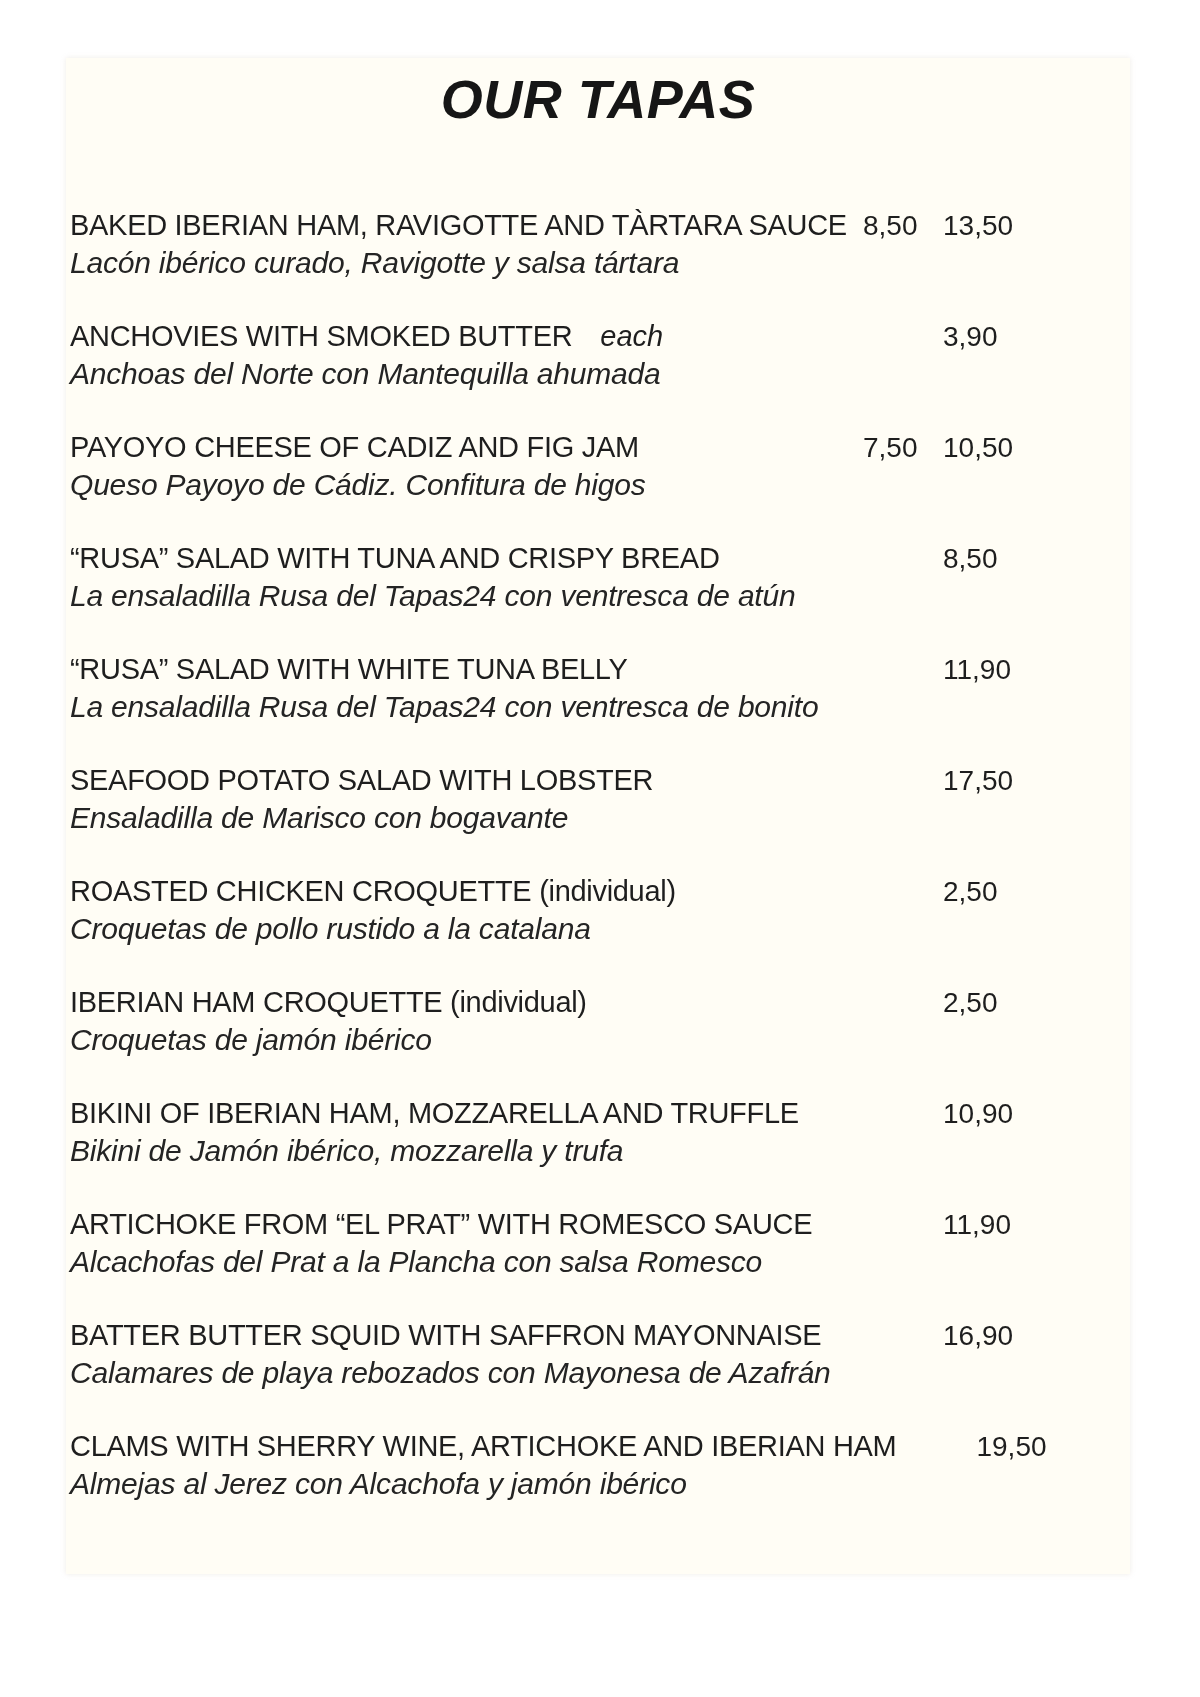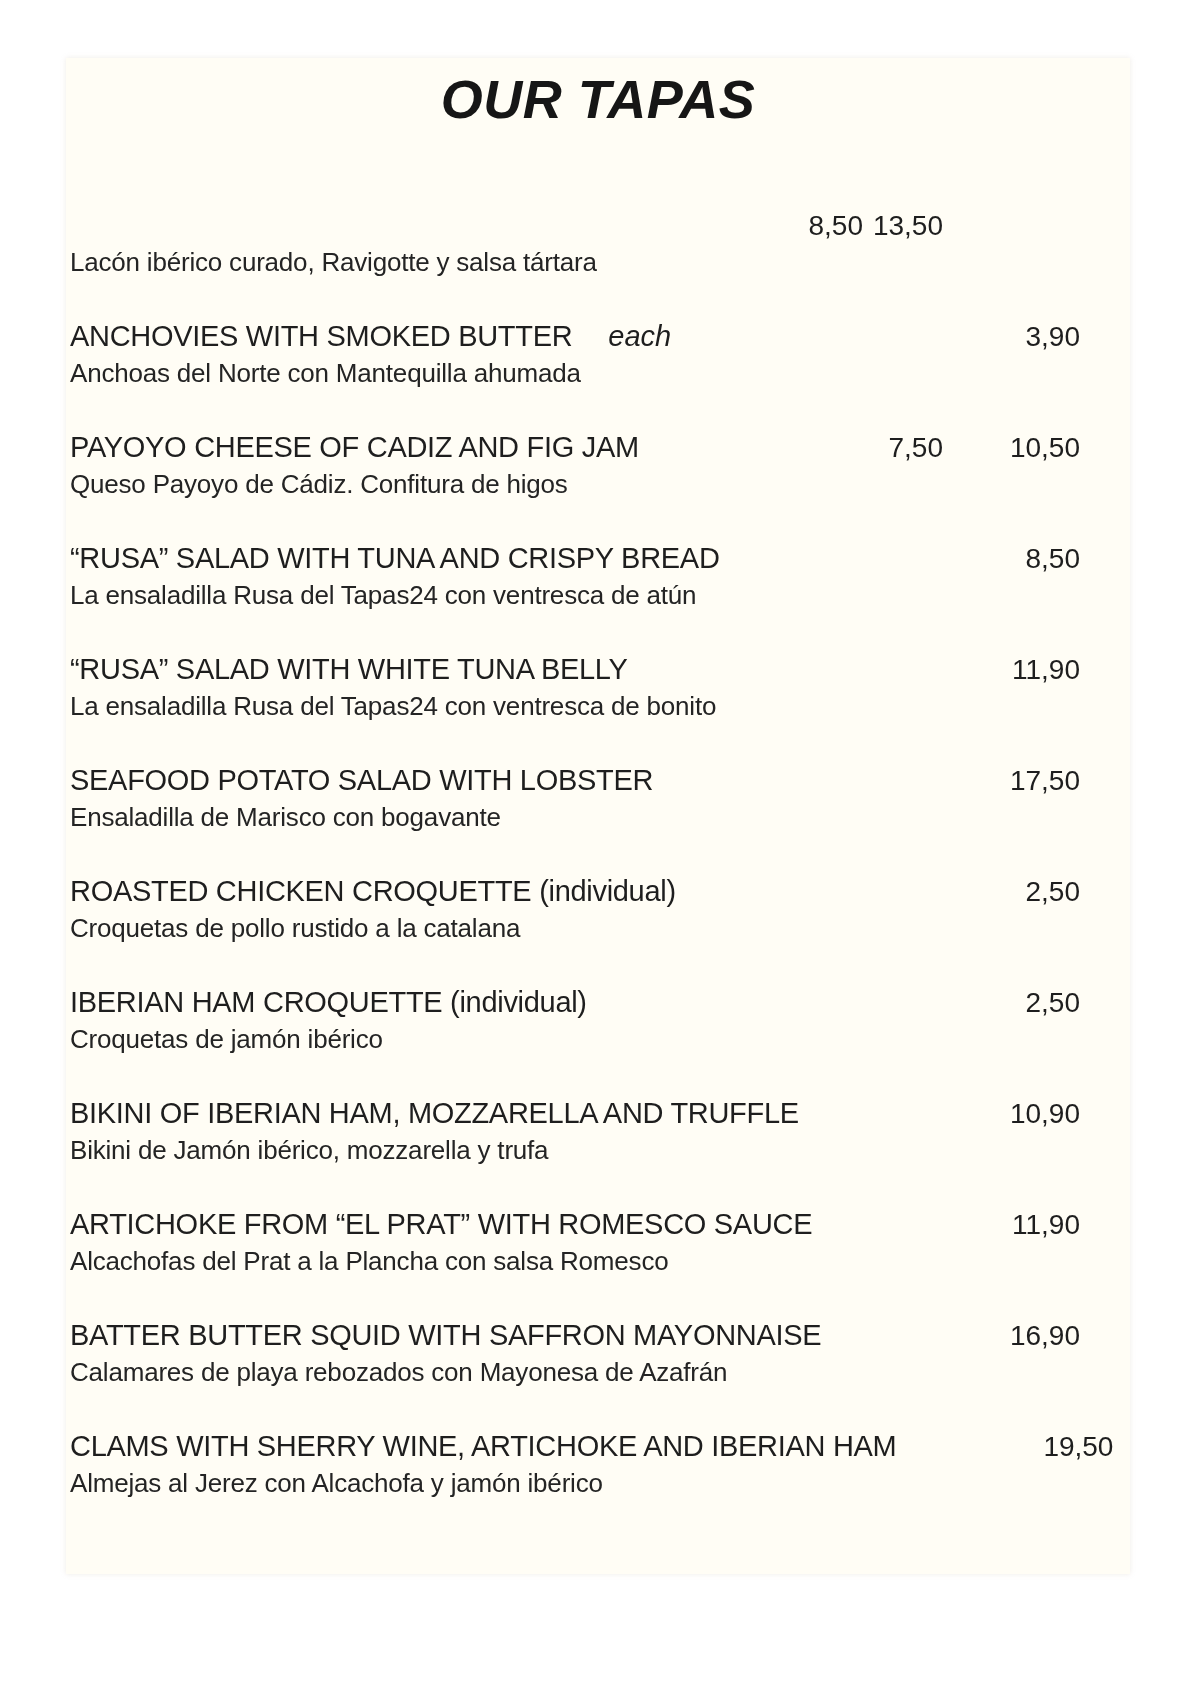--- a/index.html
+++ b/index.html
@@ -50,47 +50,49 @@
   }
   .name-cell {
     white-space: nowrap;
     font-size: 29px;
     line-height: 35px;
     letter-spacing: -0.3px;
     color: #1e1e1e;
   }
   .note {
     font-style: italic;
-    margin-left: 36px;
+    margin-left: 28px;
     letter-spacing: 0;
   }
   .price {
     font-size: 28px;
     line-height: 35px;
-    text-align: right;
+    text-align: left;
     white-space: nowrap;
     color: #1e1e1e;
   }
   .desc {
     margin-top: 3px;
-    font-size: 26px;
+    font-size: 30px;
     line-height: 33px;
+    font-style: italic;
     letter-spacing: -0.2px;
     color: #242424;
   }
 </style>
 </head>
 <body>
 
 <div class="viewport">
   <div class="card">
     <h1 class="title">OUR TAPAS</h1>
     <div class="items" id="items-container">
   <div class="item">
     <div class="row">
+      <span class="name-cell"><span>BAKED IBERIAN HAM, RAVIGOTTE AND TÀRTARA SAUCE</span></span>
       <span class="price">8,50</span>
       <span class="price">13,50</span>
     </div>
     <div class="desc">Lacón ibérico curado, Ravigotte y salsa tártara</div>
   </div>
 
   <div class="item">
     <div class="row">
       <span class="name-cell"><span>ANCHOVIES WITH SMOKED BUTTER</span><span class="note">each</span></span>
       <span class="price"></span>

